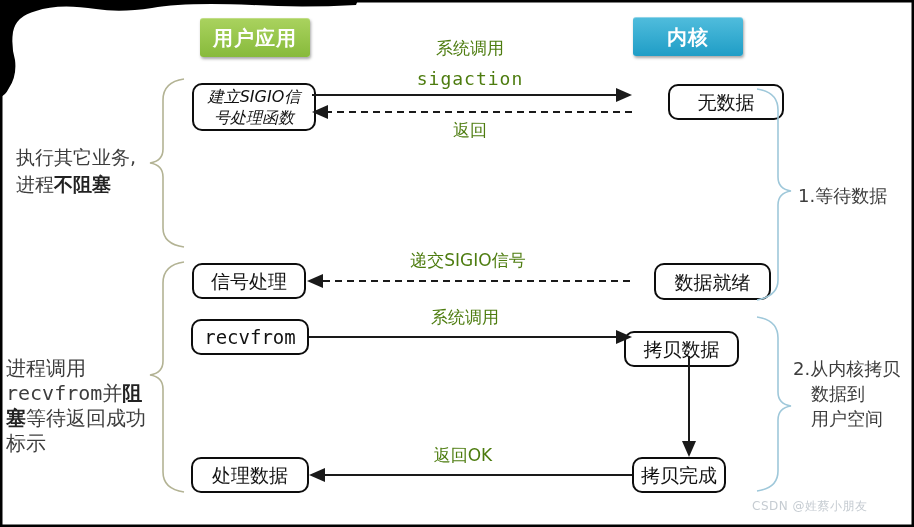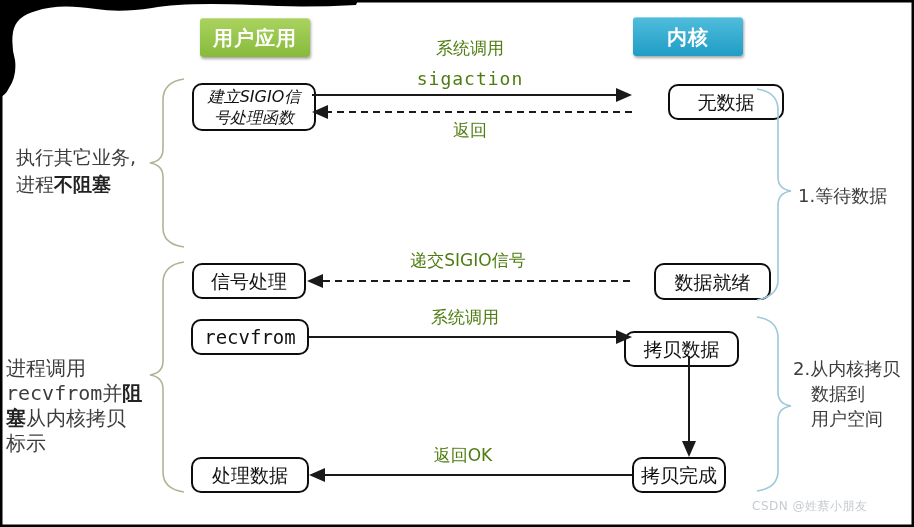--- a/index.html
+++ b/index.html
@@ -86,21 +86,21 @@
       <span>进程</span><b>不阻塞</b>
     </div>
   </div>
 
   <div class="note" style="left:6px;top:356px;font-size:20px;line-height:25px;">
     <div><span>进程调用</span></div>
     <div>
       <span class="mono">recvfrom</span><span>并</span><b>阻</b>
     </div>
     <div>
-      <b>塞</b><span>从内核拷贝</span>
+      <b>塞</b><span>等待返回成功</span>
     </div>
     <div><span>标示</span></div>
   </div>
 
   <div class="note" style="left:798px;top:184px;font-size:18px;">1.等待数据</div>
 
   <div class="note" style="left:793px;top:356px;font-size:18px;line-height:25px;">
     <div><span>2.从内核拷贝</span></div>
     <div style="padding-left:18px;"><span>数据到</span></div>
     <div style="padding-left:18px;"><span>用户空间</span></div>

